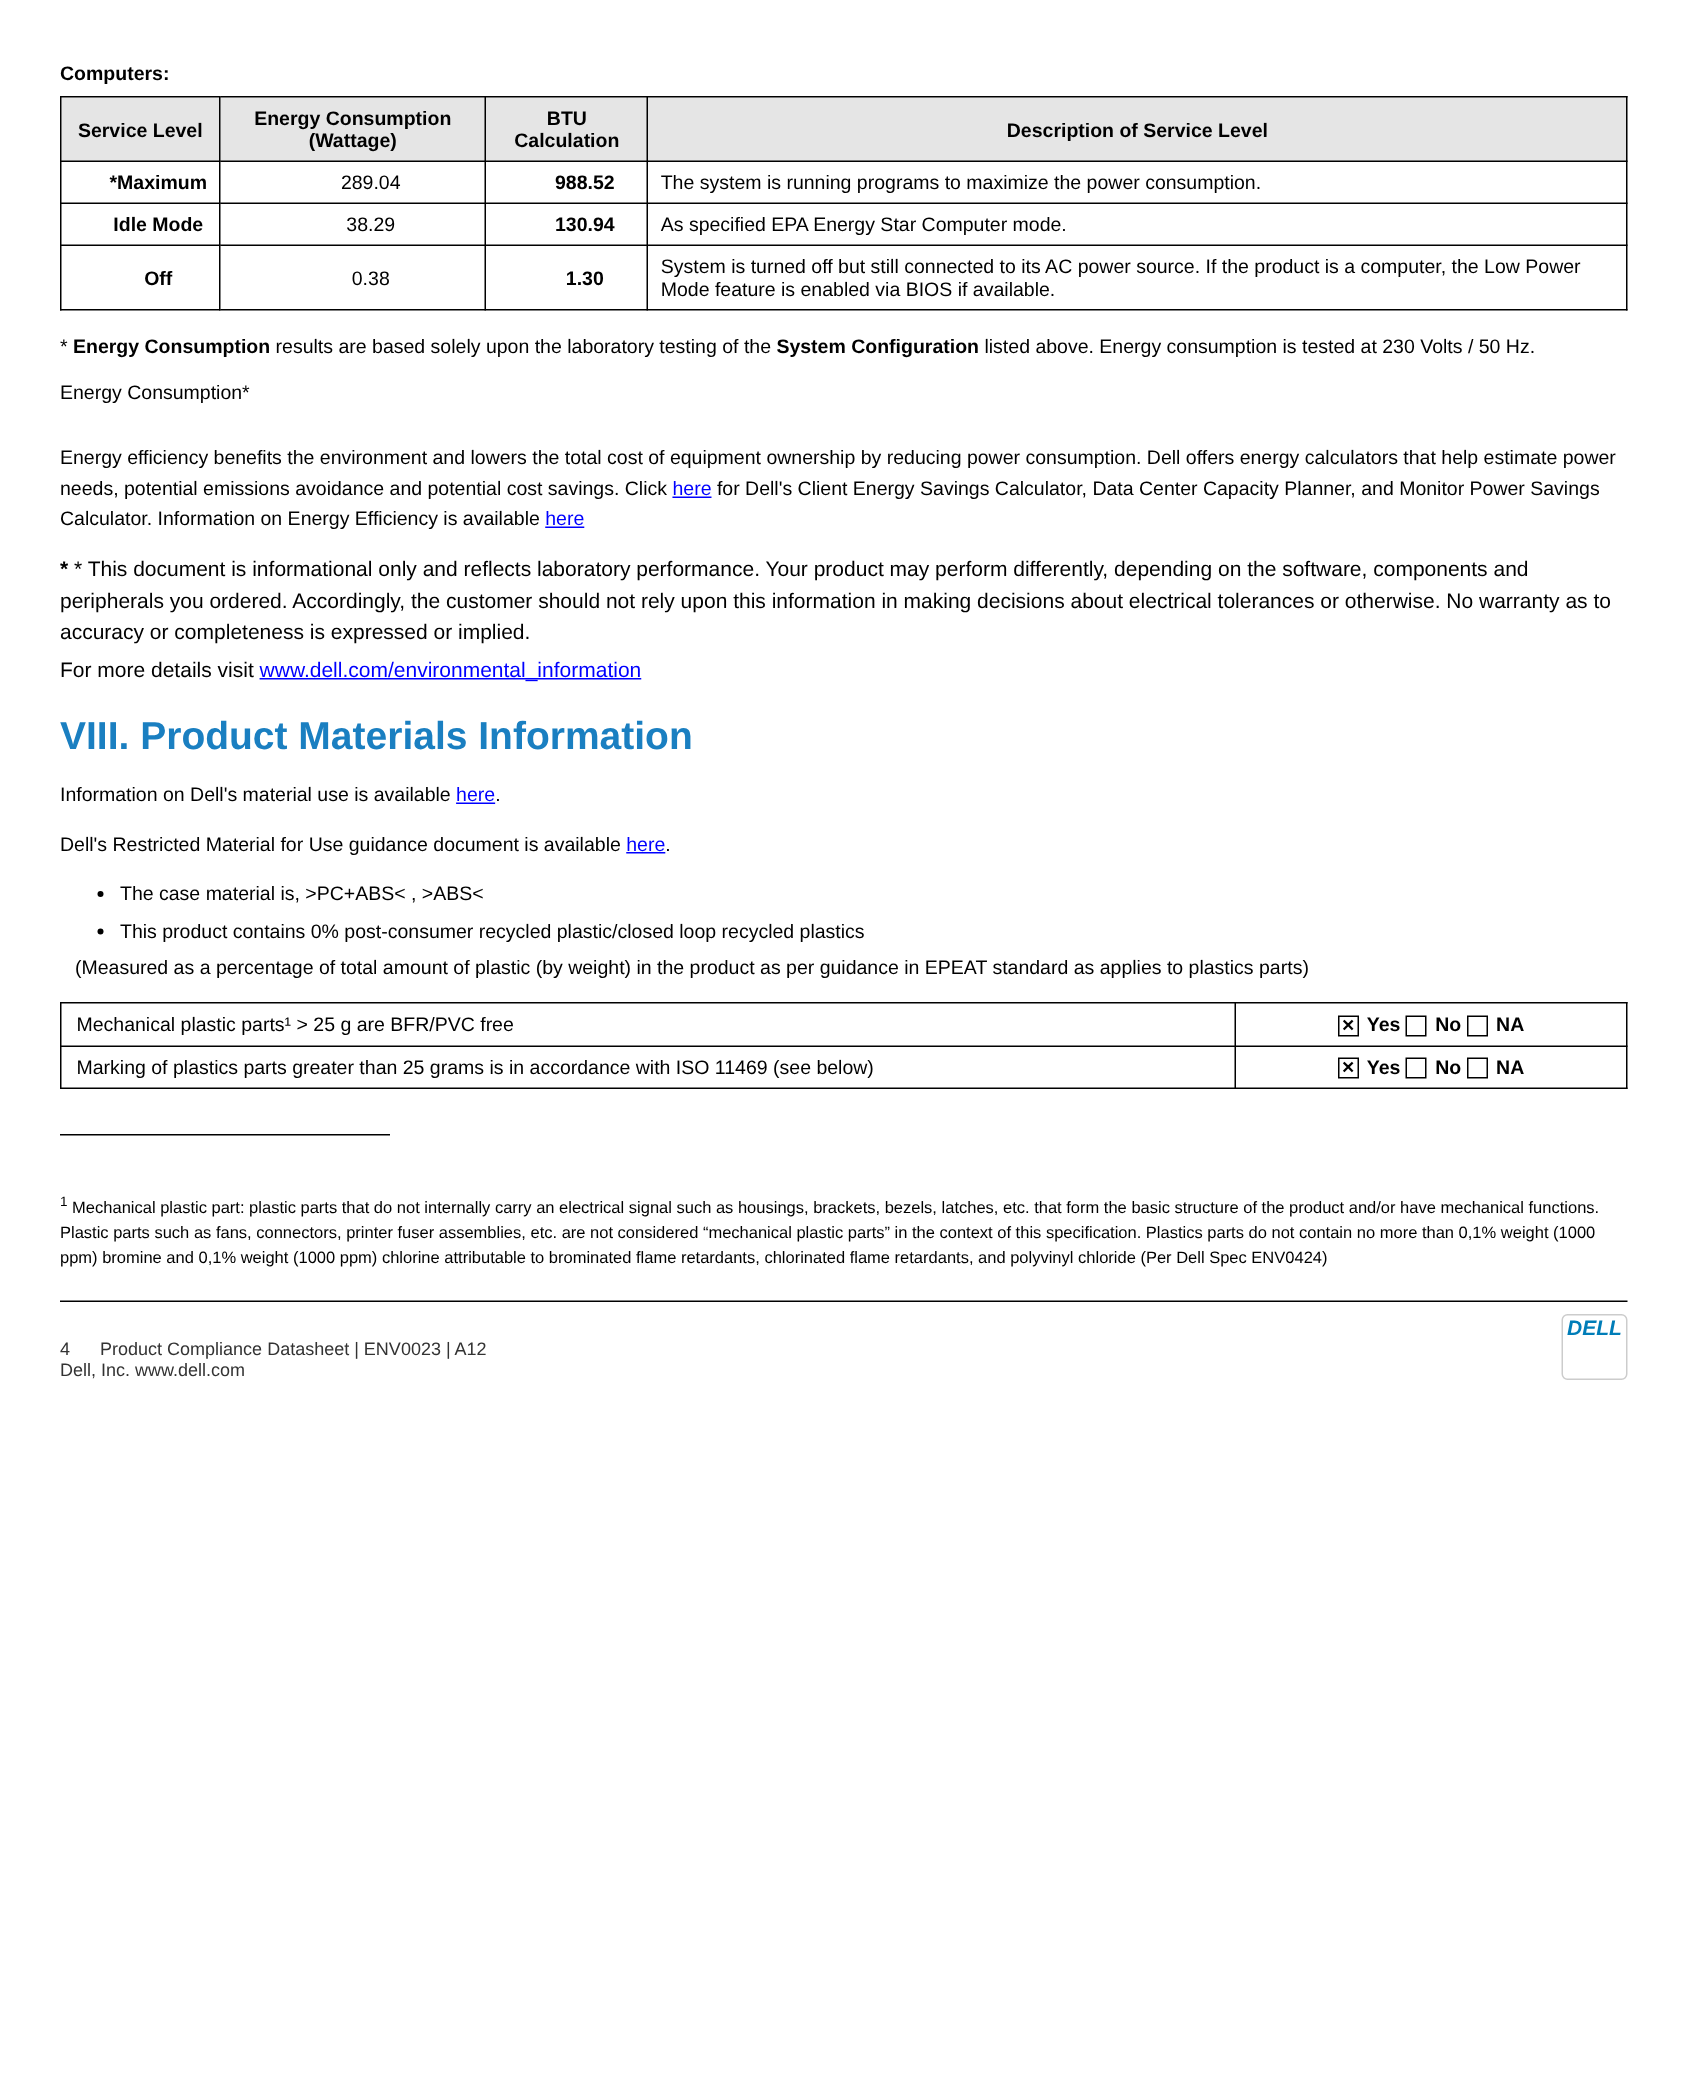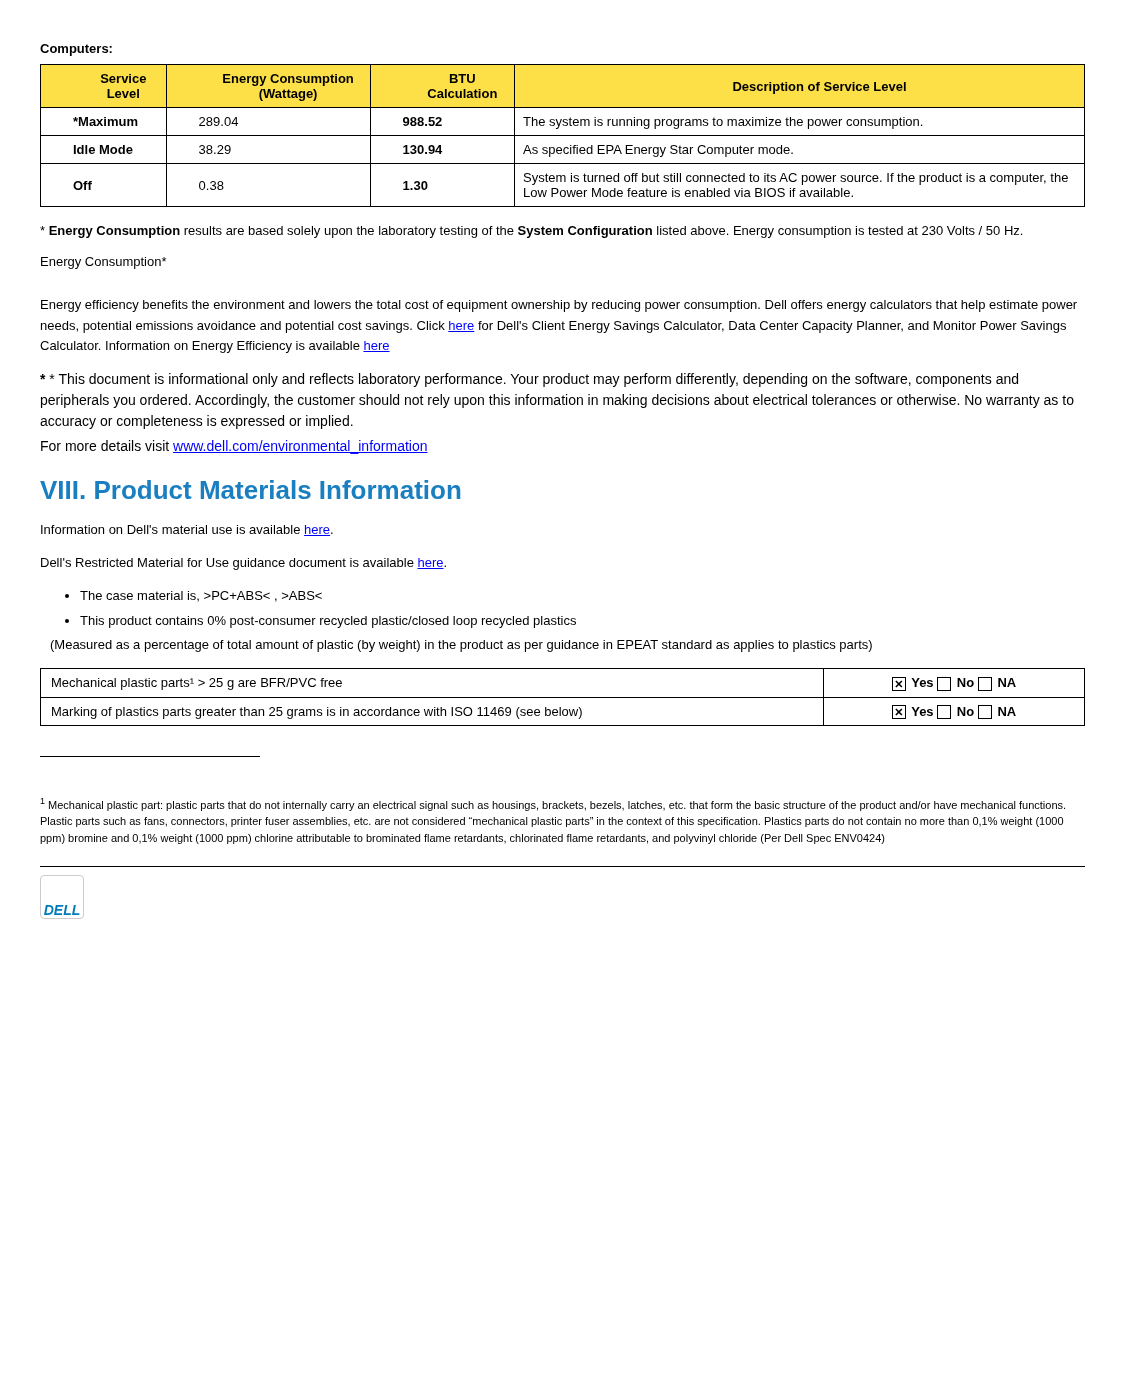--- a/index.html
+++ b/index.html
@@ -25,24 +25,24 @@
     }
     table th, table td {
       border: 1px solid #000;
       padding: 6px 8px;
       vertical-align: middle;
       font-size: 13px;
     }
     table th {
       font-weight: bold;
       text-align: center;
-      background: #fde047;
-      padding-left: 48px;
+      background: #e5e5e5;
     }
     table td.center {
+      text-align: center;
       padding-left: 32px;
     }
     .note-paragraph {
       margin-bottom: 12px;
       line-height: 1.6;
       font-size: 13px;
     }
     .section-heading {
       color: #1a7fc1;
       font-size: 26px;
@@ -120,21 +120,21 @@
     .footer-left {
       font-size: 12px;
       color: #333;
     }
     .dell-logo {
       width: 44px;
       height: 44px;
       border: 1px solid #ccc;
       border-radius: 4px;
       display: flex;
-      align-items: flex-end;
+      align-items: flex-start;
       justify-content: center;
       font-weight: bold;
       font-size: 14px;
       color: #007db8;
       font-style: italic;
       background: #fff;
     }
     .indent-para {
       padding-left: 10px;
       font-size: 13px;
@@ -236,17 +236,24 @@
 </table>
 
 <div class="footnote-line"></div>
 <p class="footnote-text">
   <sup>1</sup>
   <span>Mechanical plastic part: plastic parts that do not internally carry an electrical signal such as housings, brackets, bezels, latches, etc. that form the basic structure of the product and/or have mechanical functions. Plastic parts such as fans, connectors, printer fuser assemblies, etc. are not considered “mechanical plastic parts” in the context of this specification. Plastics parts do not contain no more than 0,1% weight (1000 ppm) bromine and 0,1% weight (1000 ppm) chlorine attributable to brominated flame retardants, chlorinated flame retardants, and polyvinyl chloride (Per Dell Spec ENV0424)</span>
 </p>
 
 <div class="footer-line">
   <div class="footer-content">
+    <div class="footer-left">
+      <div>
+        <span>4</span>&nbsp;&nbsp;&nbsp;&nbsp;&nbsp;
+        <span>Product Compliance Datasheet | ENV0023 | A12</span>
+      </div>
+      <div>Dell, Inc.  www.dell.com</div>
+    </div>
     <div class="dell-logo">
       <span>DELL</span>
     </div>
   </div>
 </div>
 
 </body></html>

